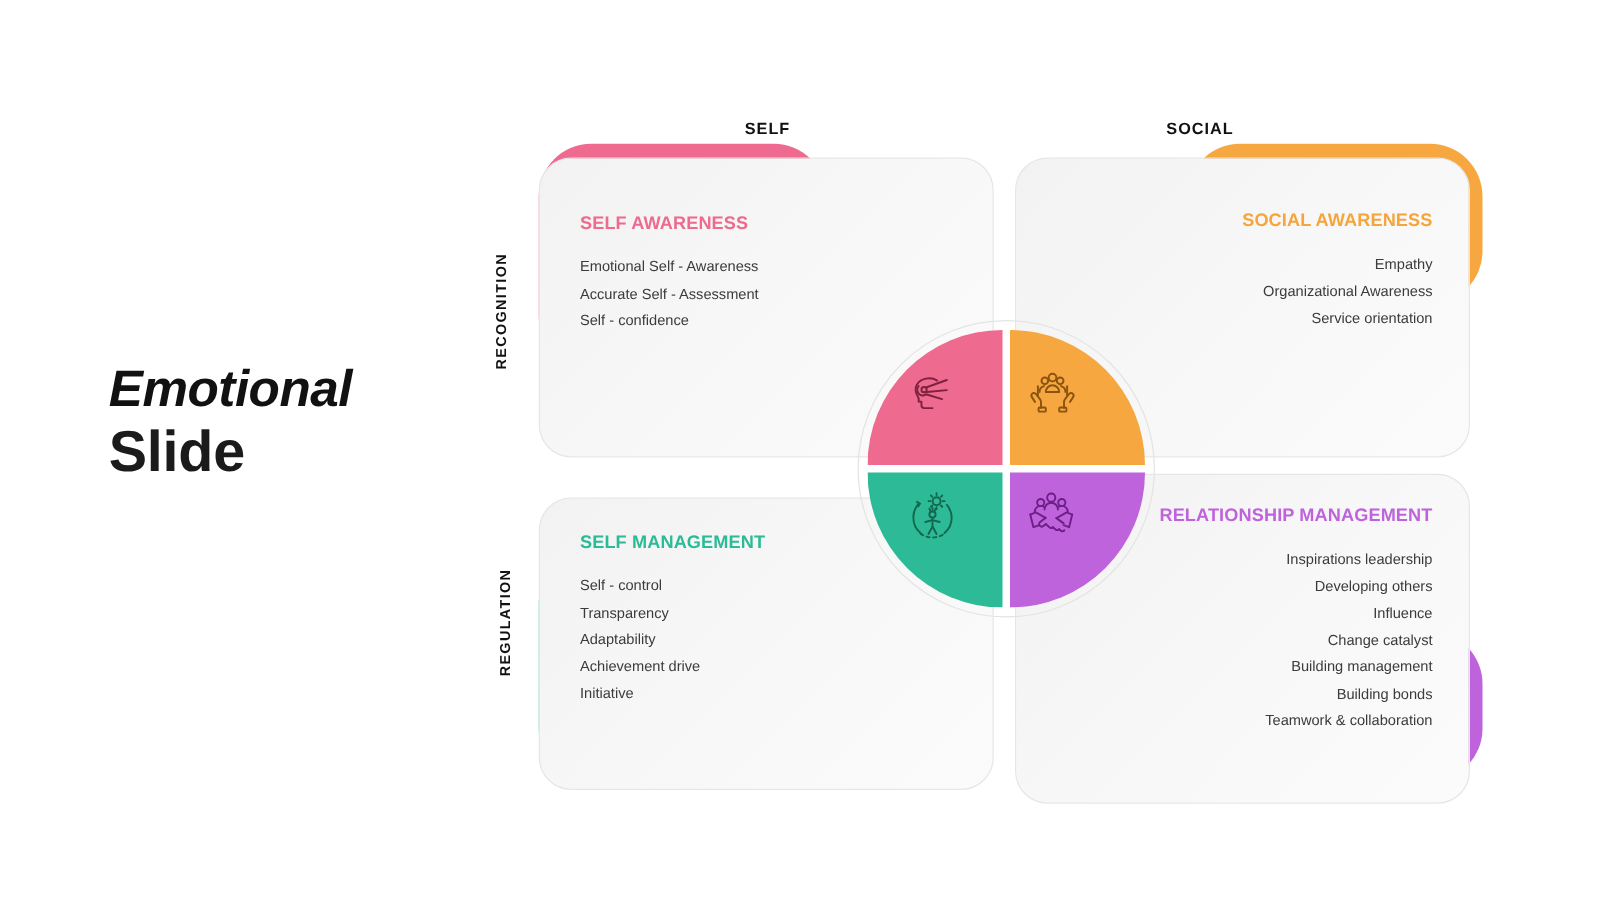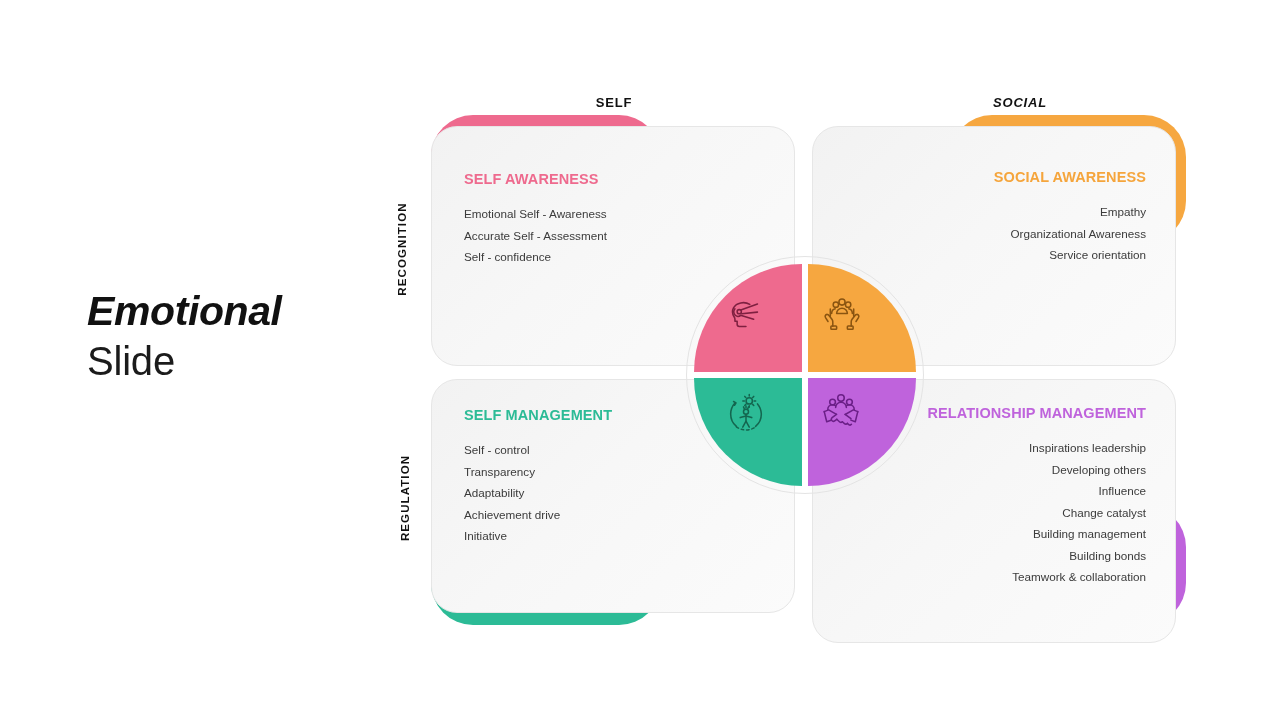--- a/index.html
+++ b/index.html
@@ -25,39 +25,39 @@
   }
   .title-line {
     font-size: 41px;
     line-height: 51px;
     font-weight: 700;
     color: #111111;
     letter-spacing: -0.4px;
     font-style: italic;
   }
   .title-sub {
-    font-size: 40px;
+    font-size: 46px;
     line-height: 49px;
-    font-weight: 400;
+    font-weight: 700;
     color: #1b1b1b;
     letter-spacing: -0.2px;
   }
 
   
   .col-header {
     position: absolute;
     font-size: 13px;
     font-weight: 700;
     letter-spacing: 0.8px;
     color: #111111;
     text-align: center;
     top: 95px;
   }
   #col-header-self  { left: 534px; width: 160px; }
-  #col-header-social{ left: 940px; width: 160px; font-style: italic; }
+  #col-header-social{ left: 880px; width: 160px; }
 
   
   .row-header {
     position: absolute;
     font-size: 11.5px;
     font-weight: 700;
     letter-spacing: 1.1px;
     color: #111111;
     transform: rotate(-90deg);
     transform-origin: 50% 50%;
@@ -87,21 +87,21 @@
   
   .card {
     position: absolute;
     border-radius: 26px;
     background: linear-gradient(135deg, #f2f2f2 0%, #f7f7f7 45%, #fbfbfb 100%);
     border: 1px solid #e6e6e6;
     box-sizing: border-box;
   }
   #card-self-awareness         { left: 431px; top: 126px; width: 364px; height: 240px; }
   #card-social-awareness       { left: 812px; top: 126px; width: 364px; height: 240px; }
-  #card-self-management        { left: 431px; top: 379px; width: 364px; height: 234px; }
+  #card-self-management        { left: 431px; top: 398px; width: 364px; height: 234px; }
   #card-relationship-management{ left: 812px; top: 379px; width: 364px; height: 264px; }
 
   .card-body {
     position: absolute;
     box-sizing: border-box;
   }
   .card-title {
     font-size: 14.5px;
     font-weight: 700;
     letter-spacing: 0.1px;

